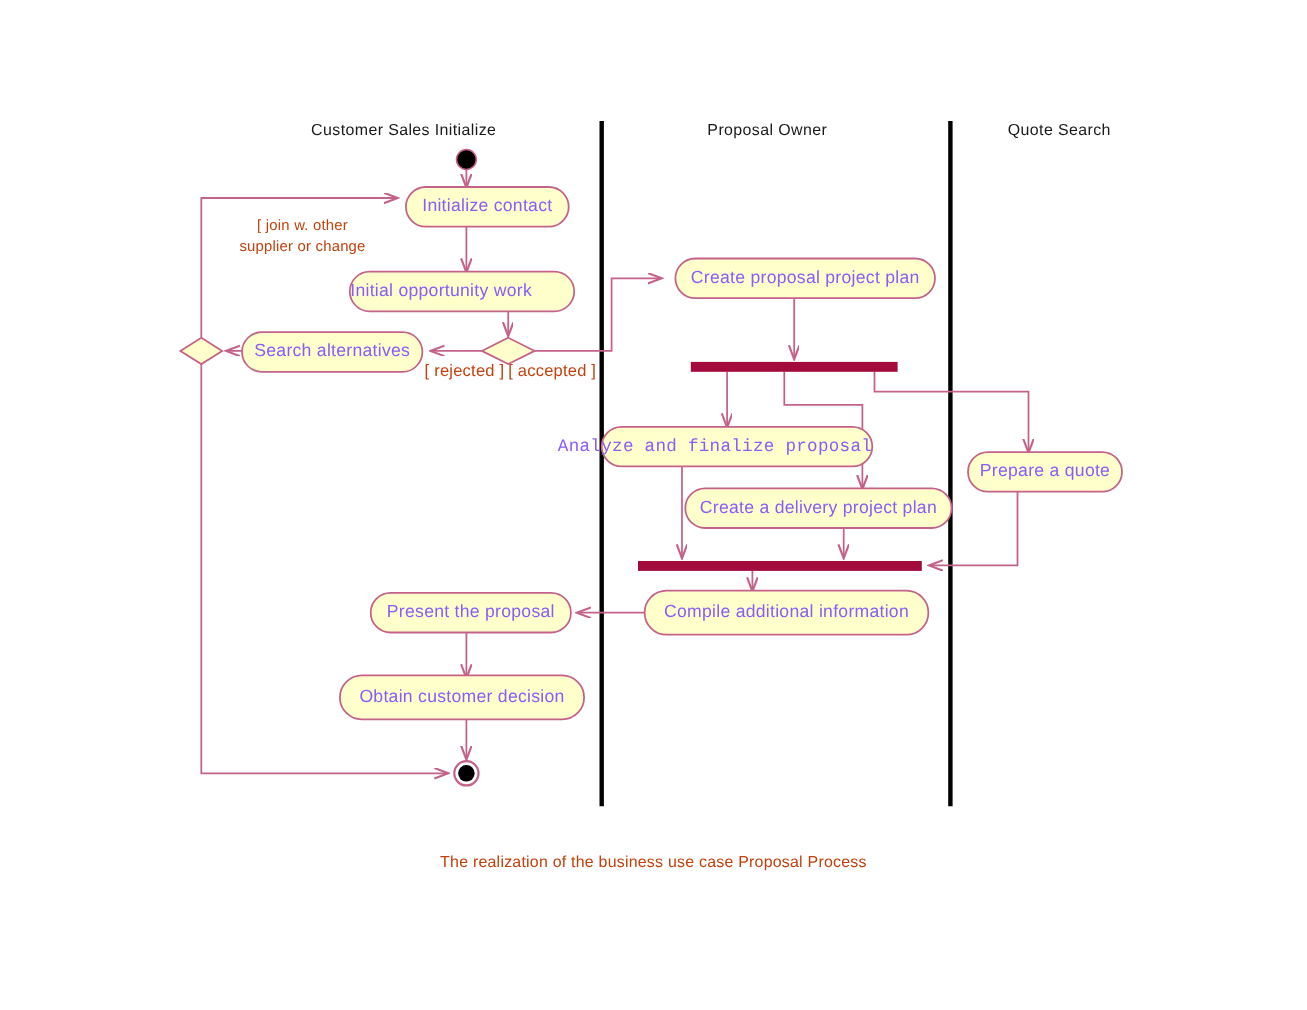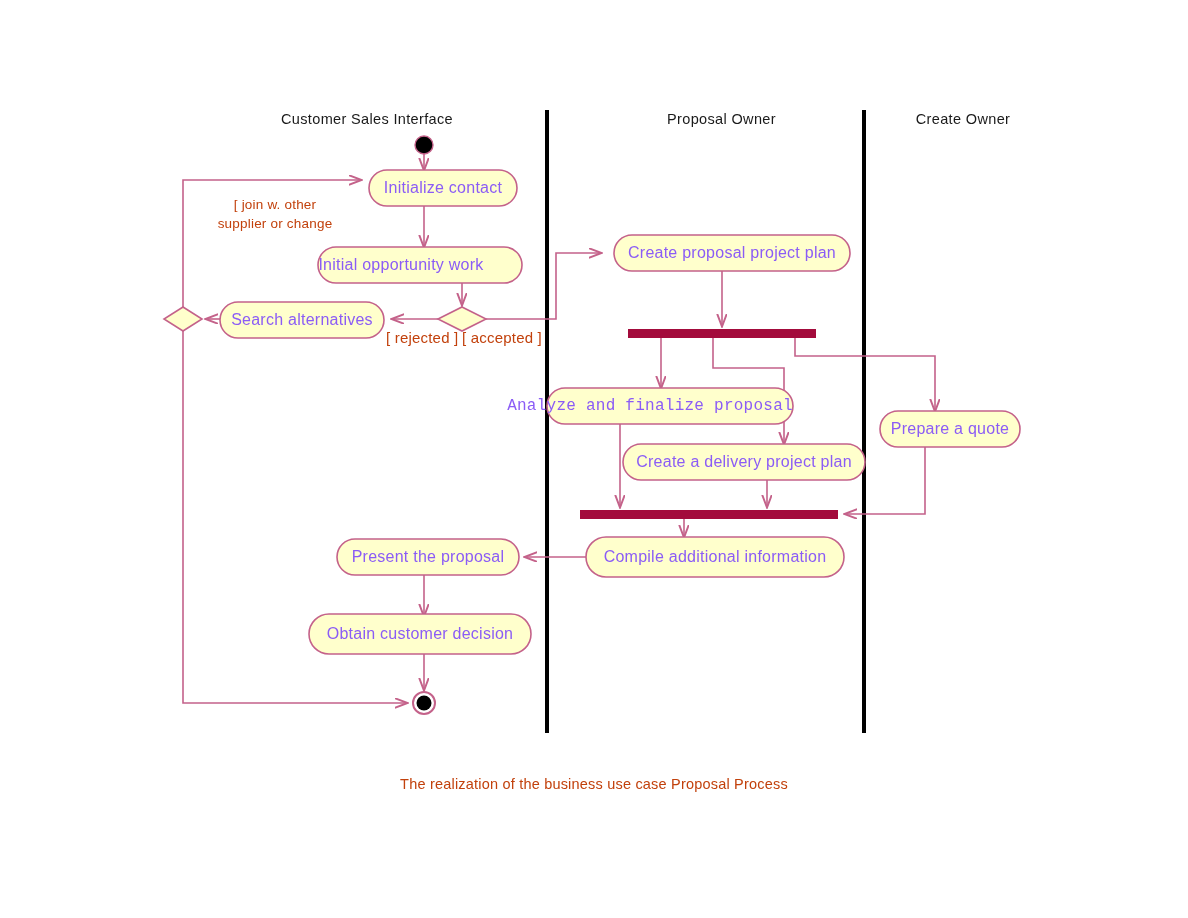--- a/index.html
+++ b/index.html
@@ -160,23 +160,23 @@
       <rect x="309" y="614" width="222" height="40" rx="20" ry="20" fill="#FFFFCC" stroke="#C4628A" stroke-width="1.6"></rect>
     </g>
 
     <g>
       <circle cx="424" cy="145" r="9" fill="#000000" stroke="#C4628A" stroke-width="1.4"></circle>
       <circle cx="424" cy="703" r="11" fill="none" stroke="#C4628A" stroke-width="2"></circle>
       <circle cx="424" cy="703" r="7.5" fill="#000000"></circle>
     </g>
   </svg>
 
-  <div class="lane-title" style="left:367px; top:111px;">Customer Sales Interface</div>
-  <div class="lane-title" style="left:707px; top:111px;padding-left:29px;">Proposal Owner</div>
-  <div class="lane-title" style="left:963px; top:111px;">Create Owner</div>
+  <div class="lane-title" style="left:367px; top:111px;">Customer Sales Initialize</div>
+  <div class="lane-title" style="left:683px; top:111px;padding-left:29px;">Proposal Owner</div>
+  <div class="lane-title" style="left:963px; top:111px;">Quote Search</div>
 
   <div class="node-label" style="left:443px; top:188px;">Initialize contact</div>
   <div class="node-label" style="left:401px; top:265px;">Initial opportunity work</div>
   <div class="node-label" style="left:302px; top:320px;">Search alternatives</div>
   <div class="node-label" style="left:732px; top:253px;">Create proposal project plan</div>
   <div class="node-label" style="left:650px; top:406px;font-family:Liberation Mono, monospace;">Analyze and finalize proposal</div>
   <div class="node-label" style="left:744px; top:462px;">Create a delivery project plan</div>
   <div class="node-label" style="left:950px; top:429px;">Prepare a quote</div>
   <div class="node-label" style="left:715px; top:557px;">Compile additional information</div>
   <div class="node-label" style="left:428px; top:557px;">Present the proposal</div>

